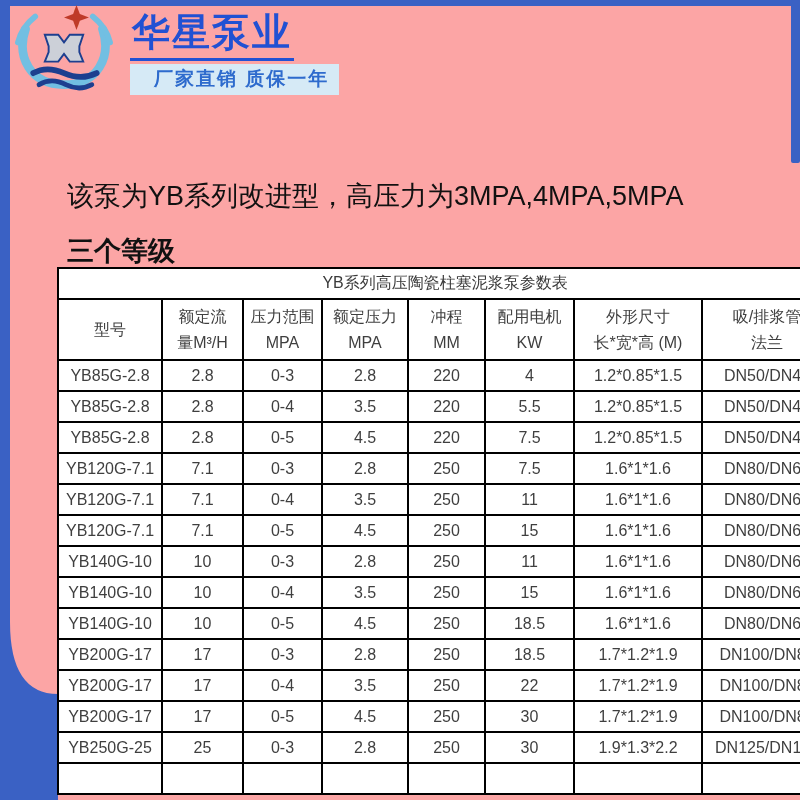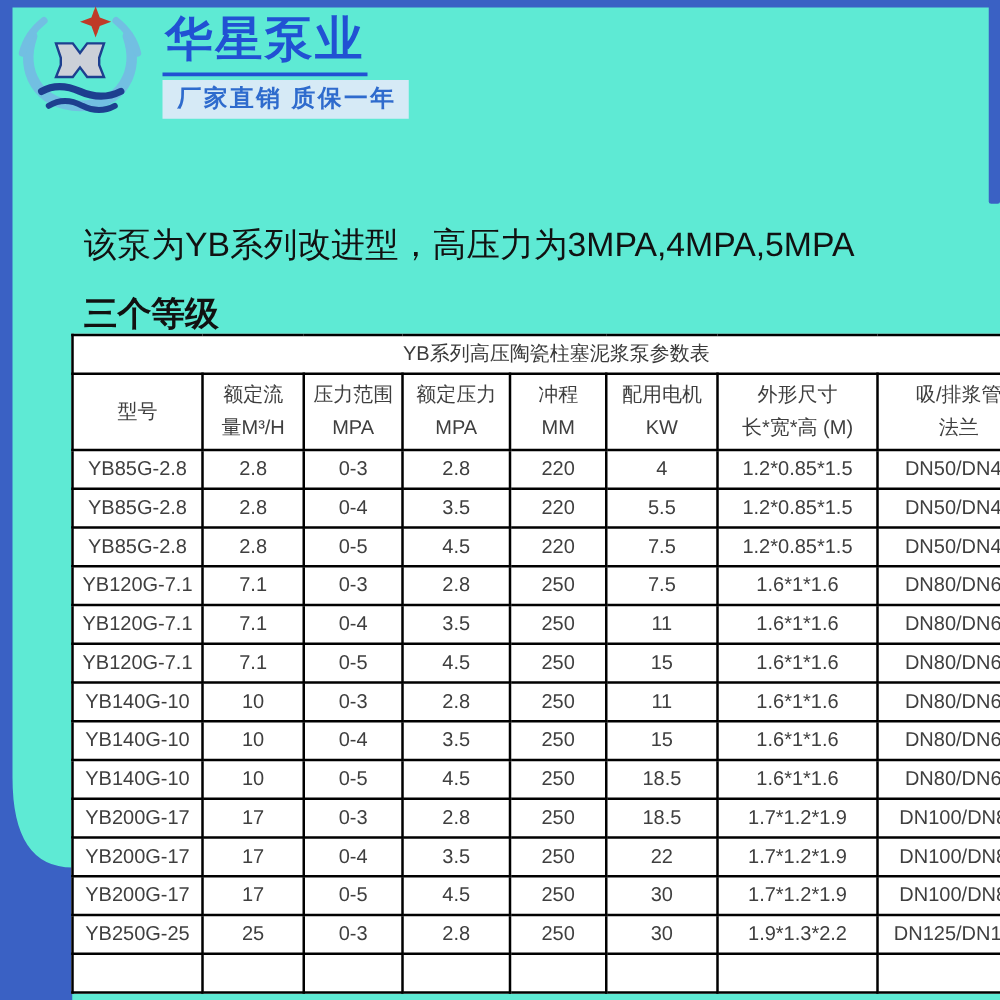--- a/index.html
+++ b/index.html
@@ -1,35 +1,35 @@
 <!DOCTYPE html>
 <html><head>
 <meta charset="utf-8">
 <style>
   html,body{margin:0;padding:0;background:#fff;}
   .page{
-    position:relative;width:800px;height:800px;background:#5eead4;
+    position:relative;width:800px;height:800px;background:#fca5a5;
     overflow:hidden;font-family:"Liberation Sans","DejaVu Sans",sans-serif;
   }
   
   .frame-left-svg{position:absolute;left:0;top:0;width:58px;height:800px;}
   .frame-top{position:absolute;left:0;top:0;width:800px;height:6px;background:var(--frame-blue);}
   .frame-right{position:absolute;left:791px;top:0;width:9px;height:163px;background:var(--frame-blue);border-radius:0 0 2px 2px;}
   
   .logo{position:absolute;left:14px;top:4px;width:100px;height:96px;}
   .brand{position:absolute;left:130px;top:8px;}
   .brand-name{
     font-size:38px;font-weight:bold;color:var(--brand-blue);
     line-height:48px;letter-spacing:2px;display:inline-block;
     border-bottom:3px solid var(--brand-blue);padding:0 2px 2px 2px;margin:0;
   }
   .brand-tagline{
     margin-top:3px;display:inline-block;background:var(--tagline-bg);
     color:var(--tagline-text);font-size:19px;font-weight:bold;
-    letter-spacing:2px;padding:2px 10px 3px 12px;
+    letter-spacing:2px;padding:2px 10px 3px 24px;
   }
   
   .page-title{position:absolute;left:67px;top:124px;margin:0;font-size:36px;font-weight:800;color:#0d0d0d;letter-spacing:1px;white-space:nowrap;}
   .page-subtitle{position:absolute;left:67px;top:178px;margin:0;font-size:27px;font-weight:400;color:#111;white-space:nowrap;}
   .grade-note{position:absolute;left:67px;top:233px;margin:0;font-size:27px;font-weight:700;color:#111;white-space:nowrap;}
   
   .spec-table{
     position:absolute;left:57px;top:267px;width:774px;
     border-collapse:collapse;table-layout:fixed;background:#fff;
   }

